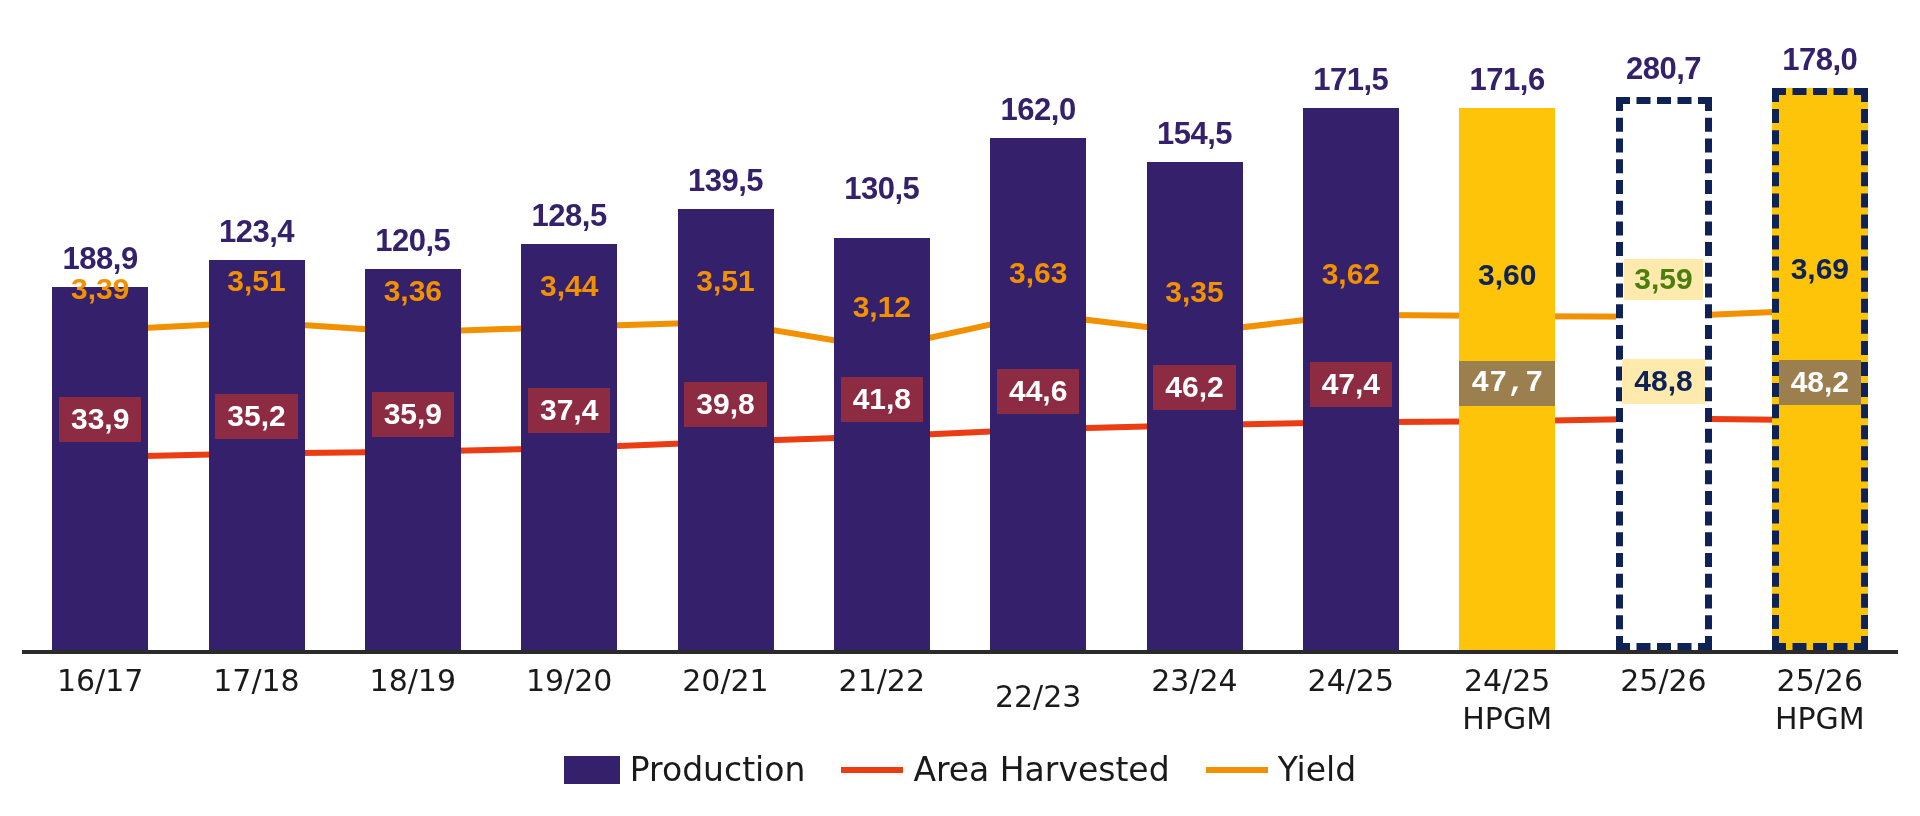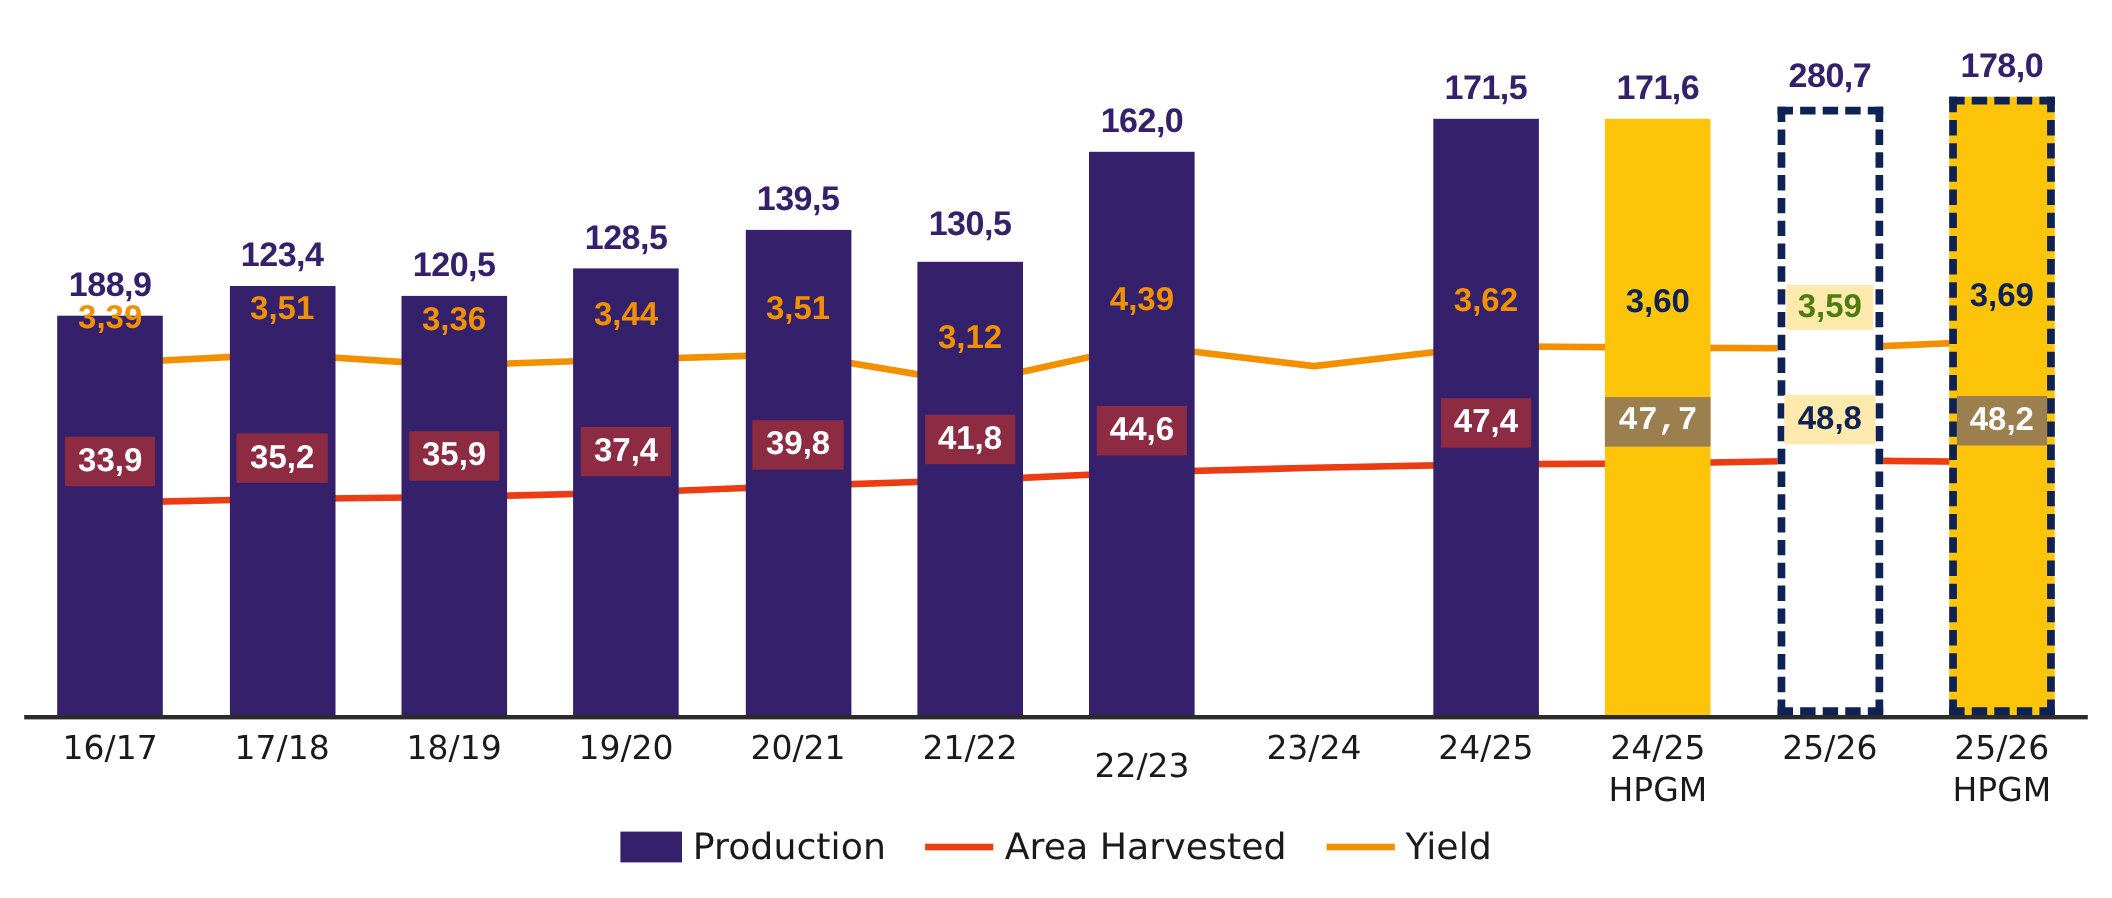--- a/index.html
+++ b/index.html
@@ -186,29 +186,35 @@
         <div class="area-label" style="top: 369.935px;"><span>37,4</span></div>
       </div>
       <div class="bar-slot" style="left: 655.5px; width: 96px;">
         <div class="bar solid-purple" style="height: 440.82px;"></div>
         <div class="top-label" style="bottom: 450.82px;">139,5</div>
         <div class="yield-label on-purple" style="top: 246.104px;">3,51</div>
         <div class="area-label" style="top: 363.742px;"><span>39,8</span></div>
       </div>
       <div class="bar-slot" style="left: 811.833px; width: 96px;">
         <div class="bar solid-purple" style="height: 412.38px;"></div>
-        <div class="top-label" style="bottom: 428px;">130,5</div>
+        <div class="top-label" style="bottom: 443px;">130,5</div>
         <div class="yield-label on-purple" style="top: 272.299px;">3,12</div>
         <div class="area-label" style="top: 358.581px;"><span>41,8</span></div>
       </div>
       <div class="bar-slot" style="left: 968.167px; width: 96px;">
         <div class="bar solid-purple" style="height: 511.92px;"></div>
         <div class="top-label" style="bottom: 521.92px;">162,0</div>
-        <div class="yield-label on-purple" style="top: 238.045px;">4,39</div>
+        <div class="yield-label on-purple" style="top: 238.045px;">3,63</div>
         <div class="area-label" style="top: 351.355px;"><span>44,6</span></div>
+      </div>
+      <div class="bar-slot" style="left: 1124.5px; width: 96px;">
+        <div class="bar solid-purple" style="height: 488.22px;"></div>
+        <div class="top-label" style="bottom: 498.22px;">154,5</div>
+        <div class="yield-label on-purple" style="top: 256.851px;">3,35</div>
+        <div class="area-label" style="top: 347.226px;"><span>46,2</span></div>
       </div>
       <div class="bar-slot" style="left: 1280.83px; width: 96px;">
         <div class="bar solid-purple" style="height: 541.94px;"></div>
         <div class="top-label" style="bottom: 551.94px;">171,5</div>
         <div class="yield-label on-purple" style="top: 238.716px;">3,62</div>
         <div class="area-label" style="top: 344.129px;"><span>47,4</span></div>
       </div>
       <div class="bar-slot" style="left: 1437.17px; width: 96px;">
         <div class="bar solid-yellow" style="height: 542.256px;"></div>
         <div class="top-label" style="bottom: 552.256px;">171,6</div>

